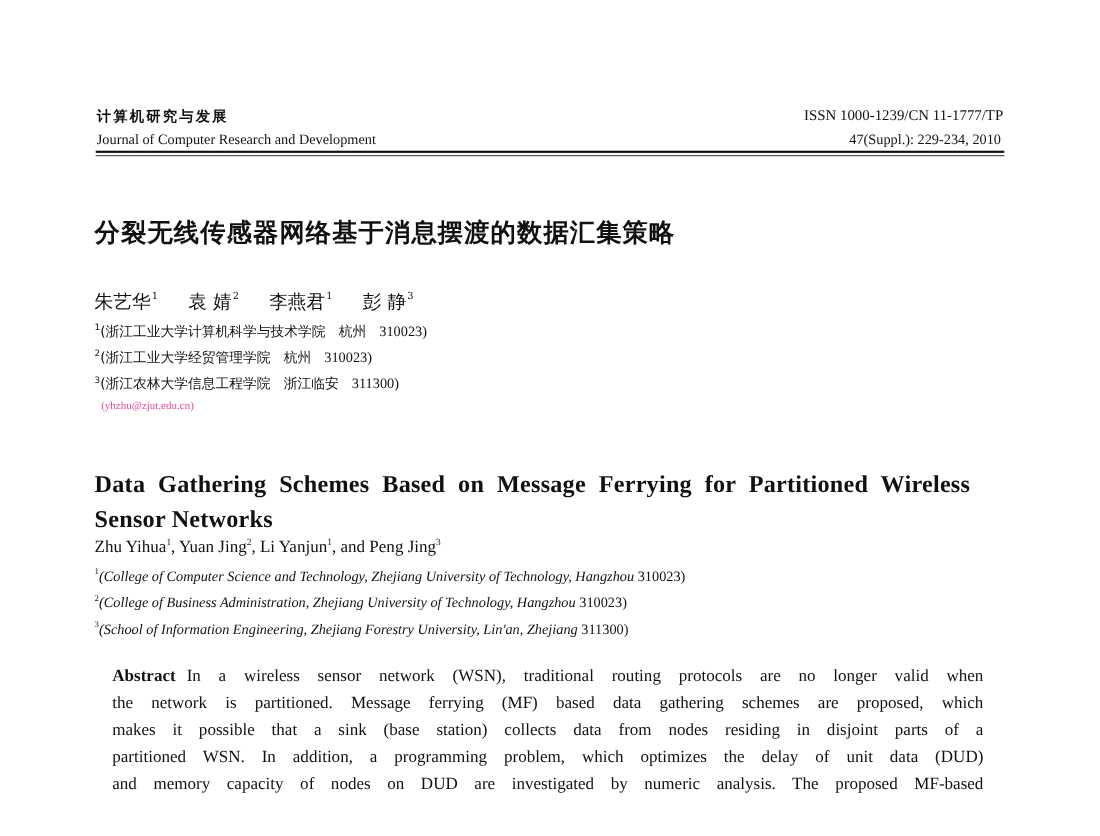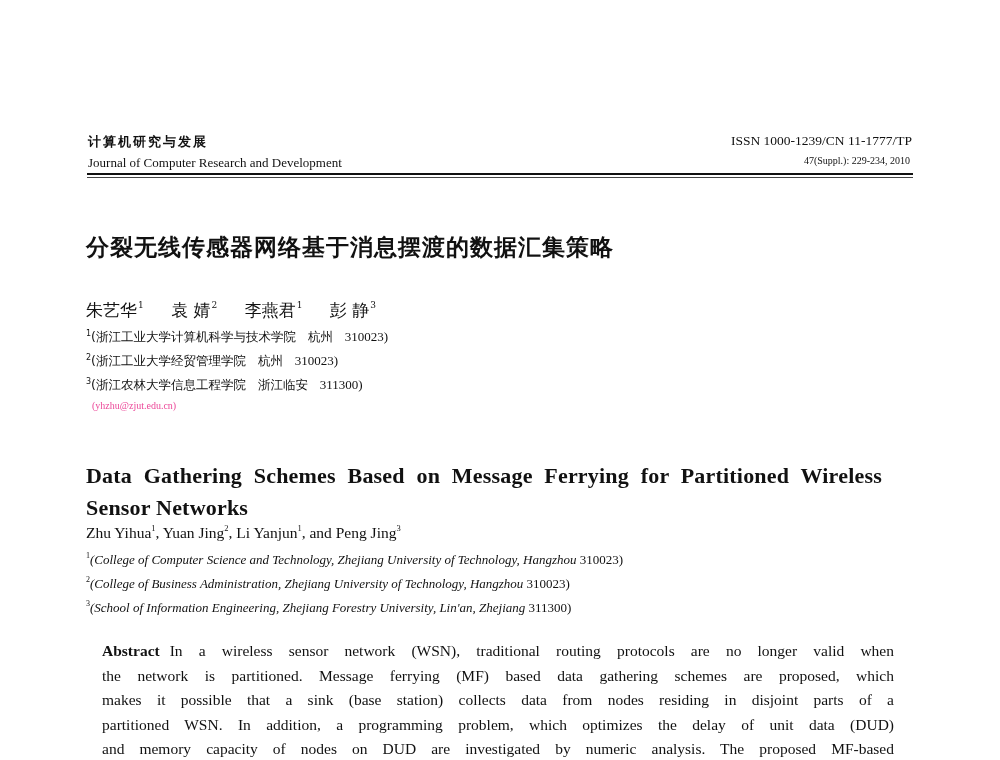--- a/index.html
+++ b/index.html
@@ -2,27 +2,27 @@
 <html><head>
 <meta charset="utf-8">
 <style>
   html, body { margin: 0; padding: 0; }
   body {
     width: 1000px; height: 760px; overflow: hidden;
     background: #ffffff; color: #111111;
     font-family: "Liberation Serif", "DejaVu Serif", serif;
     position: relative;
   }
-  .abs { position: absolute; white-space: nowrap; margin-top: 36px; }
+  .abs { position: absolute; white-space: nowrap; }
 
   
   .hdr-cn { left: 88px; top: 97px; font-family: "DejaVu Sans", sans-serif; font-size: 13px; font-weight: bold; letter-spacing: 2px; color: #111; }
   .hdr-en { left: 88px; top: 119px; font-size: 13px; color: #111; }
   .hdr-issn { right: 88px; top: 97px; font-size: 13.5px; color: #111; text-align: right; }
-  .hdr-vol { right: 90px; top: 119px; font-size: 10px; color: #111; text-align: right; }
+  .hdr-vol { right: 90px; top: 119px; font-size: 13px; color: #111; text-align: right; }
   .rule-thick { left: 87px; top: 137px; width: 826px; height: 2px; background: #111; }
   .rule-thin  { left: 87px; top: 141px; width: 826px; height: 1px; background: #444; }
 
   
   .cn-title { left: 86px; top: 196px; font-family: "DejaVu Sans", sans-serif; font-size: 23px; font-weight: bold; letter-spacing: 1px; color: #111; }
   .cn-authors { left: 86px; top: 263px; font-family: "DejaVu Serif", serif; font-size: 17px; color: #111; }
   .cn-authors span.au { margin-right: 22px; }
   .cn-authors sup { font-size: 9px; vertical-align: 8px; margin-left: 1px; }
   .cn-aff { left: 86px; font-family: "DejaVu Sans", sans-serif; font-size: 12.5px; color: #111; }
   .cn-aff sup { font-size: 8px; vertical-align: 5px; }

